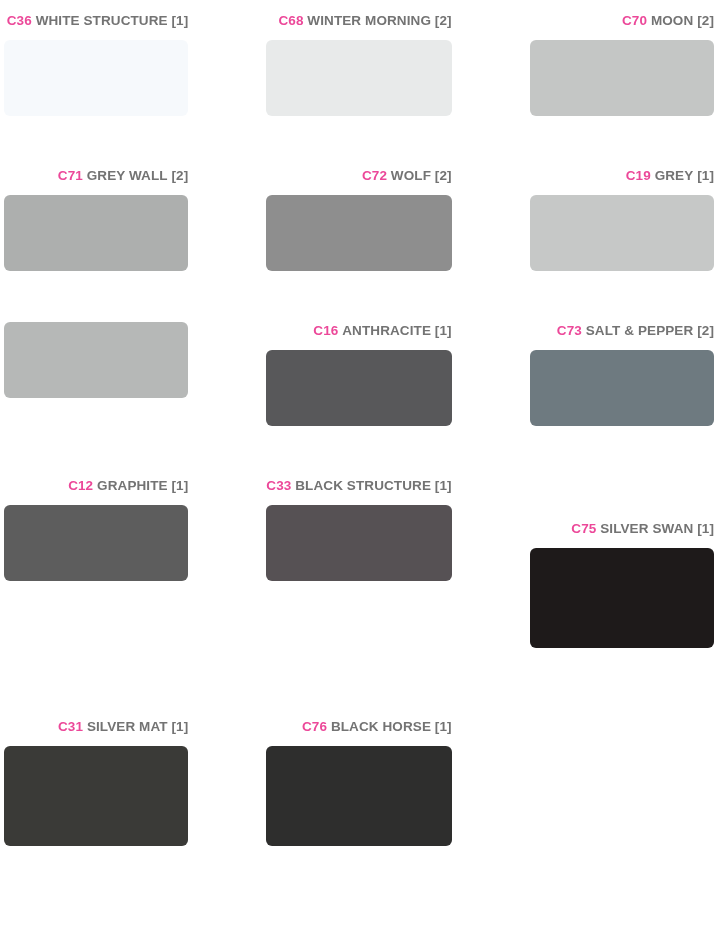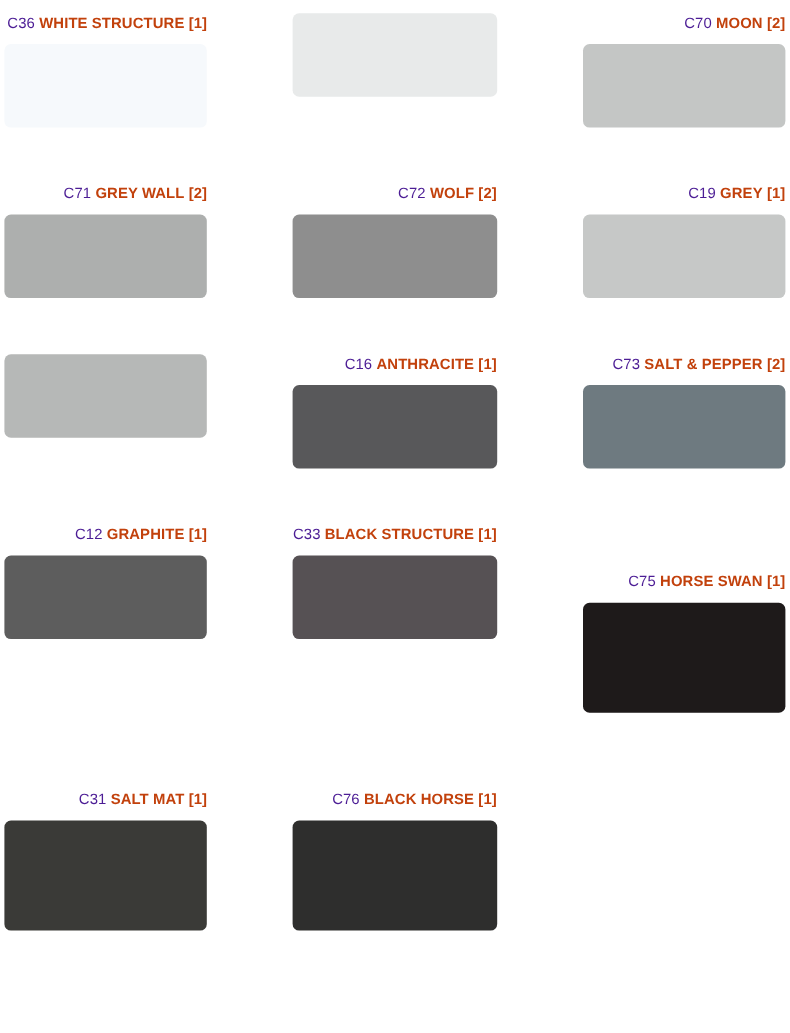--- a/index.html
+++ b/index.html
@@ -36,26 +36,26 @@
     text-align: right;
     font-size: 13.5px;
     line-height: 1;
     padding-top: 14px;
     padding-bottom: 0;
     white-space: nowrap;
     letter-spacing: 0.1px;
   }
 
   .swatch-code {
-    color: #4c1d95;
-    font-weight: 400;
+    color: #ec4899;
+    font-weight: 700;
   }
 
   .swatch-name {
-    color: #c2410c;
+    color: #737373;
     font-weight: 700;
   }
 
   .swatch-chip {
     margin-top: 12px;
     height: 76px;
     border-radius: 6px;
     width: 100%;
   }
 
@@ -70,20 +70,21 @@
 </style>
 </head>
 <body style="background: rgb(255, 255, 255);">
 
 <div class="palette-grid">
     <div class="swatch-cell">
       <div class="swatch-label"><span class="swatch-code">C36</span> <span class="swatch-name">WHITE STRUCTURE</span> <span class="swatch-name">[1]</span></div>
       <div class="swatch-chip" style="background-color: rgb(246, 249, 252);"></div>
     </div>
     <div class="swatch-cell">
+      <div class="swatch-label"><span class="swatch-code">C68</span> <span class="swatch-name">WINTER MORNING</span> <span class="swatch-name">[2]</span></div>
       <div class="swatch-chip" style="background-color: rgb(232, 234, 234);"></div>
     </div>
     <div class="swatch-cell">
       <div class="swatch-label"><span class="swatch-code">C70</span> <span class="swatch-name">MOON</span> <span class="swatch-name">[2]</span></div>
       <div class="swatch-chip" style="background-color: rgb(196, 198, 197);"></div>
     </div>
     <div class="swatch-cell">
       <div class="swatch-label"><span class="swatch-code">C71</span> <span class="swatch-name">GREY WALL</span> <span class="swatch-name">[2]</span></div>
       <div class="swatch-chip" style="background-color: rgb(173, 175, 174);"></div>
     </div>
@@ -108,24 +109,24 @@
     </div>
     <div class="swatch-cell">
       <div class="swatch-label"><span class="swatch-code">C12</span> <span class="swatch-name">GRAPHITE</span> <span class="swatch-name">[1]</span></div>
       <div class="swatch-chip" style="background-color: rgb(93, 93, 93);"></div>
     </div>
     <div class="swatch-cell">
       <div class="swatch-label"><span class="swatch-code">C33</span> <span class="swatch-name">BLACK STRUCTURE</span> <span class="swatch-name">[1]</span></div>
       <div class="swatch-chip" style="background-color: rgb(86, 81, 84);"></div>
     </div>
     <div class="swatch-cell row-last">
-      <div class="swatch-label"><span class="swatch-code">C75</span> <span class="swatch-name">HORSE SWAN</span> <span class="swatch-name">[1]</span></div>
+      <div class="swatch-label"><span class="swatch-code">C75</span> <span class="swatch-name">SILVER SWAN</span> <span class="swatch-name">[1]</span></div>
       <div class="swatch-chip" style="background-color: rgb(30, 26, 26);"></div>
     </div>
     <div class="swatch-cell row-last">
-      <div class="swatch-label"><span class="swatch-code">C31</span> <span class="swatch-name">SALT MAT</span> <span class="swatch-name">[1]</span></div>
+      <div class="swatch-label"><span class="swatch-code">C31</span> <span class="swatch-name">SILVER MAT</span> <span class="swatch-name">[1]</span></div>
       <div class="swatch-chip" style="background-color: rgb(58, 58, 55);"></div>
     </div>
     <div class="swatch-cell row-last">
       <div class="swatch-label"><span class="swatch-code">C76</span> <span class="swatch-name">BLACK HORSE</span> <span class="swatch-name">[1]</span></div>
       <div class="swatch-chip" style="background-color: rgb(46, 46, 45);"></div>
     </div>
   </div>
 
 </body></html>

